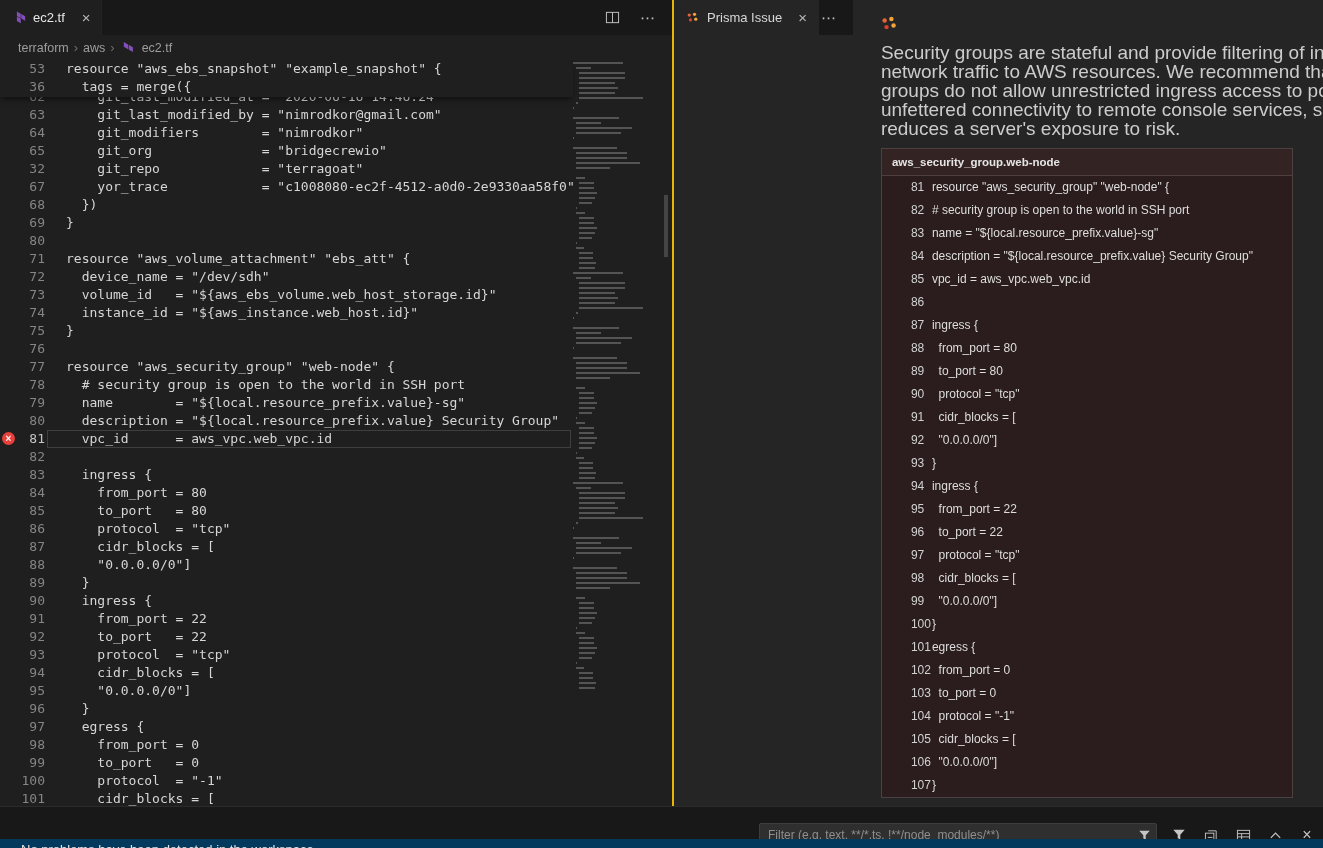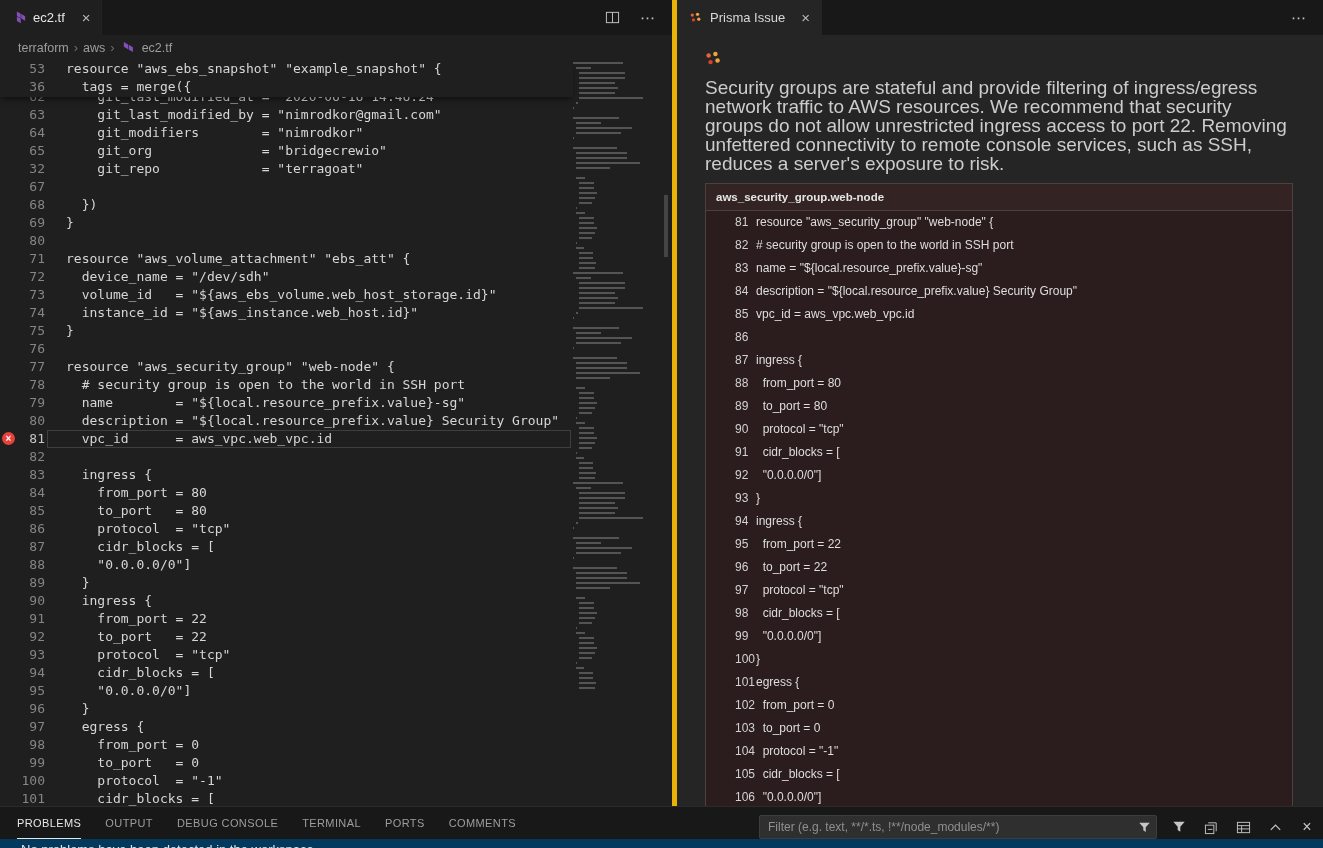--- a/index.html
+++ b/index.html
@@ -39,21 +39,21 @@
   .sticky{position:absolute;top:0;left:0;right:99px;z-index:3;background:#1f1f1f;
     box-shadow:0 4px 6px -2px rgba(0,0,0,.55);padding-bottom:1px}
   .minimap{position:absolute;top:0;right:17px;width:82px;bottom:0;z-index:2;background:#1f1f1f;
     padding-top:2px;cursor:pointer}
   .mm-row{height:5px}
   .mm-bar{display:block;height:2px;background:rgba(170,170,170,.38)}
   .scroll-slider{position:absolute;right:4px;top:135px;width:4px;height:62px;background:#5a5a5a;
     opacity:.65;z-index:4;cursor:pointer}
 
   
-  .right-panel{flex:1;display:flex;flex-direction:column;background:#252526;border-left:5px solid #eab308;overflow:hidden}
+  .right-panel{flex:1;display:flex;flex-direction:row;background:#252526;border-left:2px solid #eab308;overflow:hidden}
   .right-tabstrip{height:35px;flex:none;background:#181818;display:flex;align-items:stretch}
   .right-tab{display:flex;align-items:center;gap:8px;padding:0 12px;background:#252526;
     color:#d8d8d8;font-size:13px;cursor:pointer}
   .right-tab .close{margin-left:8px;font-size:15px;color:#b8b8b8;line-height:1}
   .right-strip-actions{margin-left:auto;display:flex;align-items:center;padding-right:14px}
   .issue-body{flex:1;overflow:hidden;padding:13px 30px 0 28px}
   .issue-title{display:flex;align-items:center;gap:9px;margin-top:2px;color:#ffffff;
     font-weight:bold;font-size:14.5px}
   .issue-desc{margin-top:11px;width:586px;color:#cccccc;font-size:19px;line-height:19px}
   .codeblock{margin-top:10px;border:1px solid #4d4040;background:#2b1d1d}
@@ -63,21 +63,21 @@
   .cb-num{flex:none;width:50px;padding-left:29px;color:#d2d2d2}
   .cb-text{white-space:pre}
 
   
   .bottom{position:absolute;left:0;top:806px;width:100%;height:42px;background:#181818;
     border-top:1px solid #2b2b2b;overflow:hidden}
   .panel-tabs{display:flex;align-items:stretch;height:32px;padding-left:17px;gap:24px}
   .ptab{display:flex;align-items:center;font-size:11px;letter-spacing:.4px;color:#9d9d9d;
     border-bottom:1px solid transparent;cursor:pointer}
   .ptab.active{color:#e7e7e7;border-bottom-color:#e7e7e7}
-  .panel-right{position:absolute;right:6px;top:8px;display:flex;align-items:center;gap:12px}
+  .panel-right{position:absolute;right:6px;top:16px;display:flex;align-items:center;gap:12px}
   .filter-wrap{position:relative}
   .filter-input{width:398px;height:24px;background:#2f2f2f;border:1px solid #3d3d3d;border-radius:2px;
     color:#bbbbbb;font-size:12px;padding:0 26px 0 8px;outline:none;
     font-family:"Liberation Sans",sans-serif}
   .filter-input::placeholder{color:#8f8f8f}
   .filter-inside{position:absolute;right:5px;top:4px}
   .status-row{position:absolute;top:32px;left:0;width:100%;height:22px;background:#04395e;
     color:#e4e4e4;font-size:13px;line-height:21px;padding-left:21px}
 
   svg{display:block}
@@ -130,21 +130,21 @@
 <span class="crumb">ec2.tf</span>
         </div>
 
       <div class="editor">
         <div class="code-lines">
             <div class="line"><span class="glyph"></span><span class="lnum">62</span><span class="ltext">    git_last_modified_at = "2020-06-16 14:46:24"</span></div>
             <div class="line"><span class="glyph"></span><span class="lnum">63</span><span class="ltext">    git_last_modified_by = "nimrodkor@gmail.com"</span></div>
             <div class="line"><span class="glyph"></span><span class="lnum">64</span><span class="ltext">    git_modifiers        = "nimrodkor"</span></div>
             <div class="line"><span class="glyph"></span><span class="lnum">65</span><span class="ltext">    git_org              = "bridgecrewio"</span></div>
             <div class="line"><span class="glyph"></span><span class="lnum">32</span><span class="ltext">    git_repo             = "terragoat"</span></div>
-            <div class="line"><span class="glyph"></span><span class="lnum">67</span></div>
+            <div class="line"><span class="glyph"></span><span class="lnum">67</span><span class="ltext">    yor_trace            = "c1008080-ec2f-4512-a0d0-2e9330aa58f0"</span></div>
             <div class="line"><span class="glyph"></span><span class="lnum">68</span><span class="ltext">  })</span></div>
             <div class="line"><span class="glyph"></span><span class="lnum">69</span><span class="ltext">}</span></div>
             <div class="line"><span class="glyph"></span><span class="lnum">80</span><span class="ltext"></span></div>
             <div class="line"><span class="glyph"></span><span class="lnum">71</span><span class="ltext">resource "aws_volume_attachment" "ebs_att" {</span></div>
             <div class="line"><span class="glyph"></span><span class="lnum">72</span><span class="ltext">  device_name = "/dev/sdh"</span></div>
             <div class="line"><span class="glyph"></span><span class="lnum">73</span><span class="ltext">  volume_id   = "${aws_ebs_volume.web_host_storage.id}"</span></div>
             <div class="line"><span class="glyph"></span><span class="lnum">74</span><span class="ltext">  instance_id = "${aws_instance.web_host.id}"</span></div>
             <div class="line"><span class="glyph"></span><span class="lnum">75</span><span class="ltext">}</span></div>
             <div class="line"><span class="glyph"></span><span class="lnum">76</span><span class="ltext"></span></div>
             <div class="line"><span class="glyph"></span><span class="lnum">77</span><span class="ltext">resource "aws_security_group" "web-node" {</span></div>
@@ -686,28 +686,20 @@
                 <span class="cb-num">107</span>
                 <span class="cb-text">}</span>
               </div>
             </div>
         </div>
       </div>
     </div>
   </div>
 
   <div class="bottom">
-    <div class="panel-tabs">
-        <div class="ptab active">PROBLEMS</div>
-        <div class="ptab">OUTPUT</div>
-        <div class="ptab">DEBUG CONSOLE</div>
-        <div class="ptab">TERMINAL</div>
-        <div class="ptab">PORTS</div>
-        <div class="ptab">COMMENTS</div>
-      </div>
     <div class="panel-right">
       <span class="filter-wrap">
         <input class="filter-input" placeholder="Filter (e.g. text, **/*.ts, !**/node_modules/**)" style="">
         <span class="filter-inside icon-btn" style="width:16px;height:16px">
           <svg width="13" height="13" viewBox="0 0 16 16" fill="#c5c5c5">
             <path d="M1.5 2 h13 l-5 5.6 v5.9 l-3 -2 V7.6 Z"></path>
           </svg>
         </span>
       </span>
       <span class="icon-btn">

